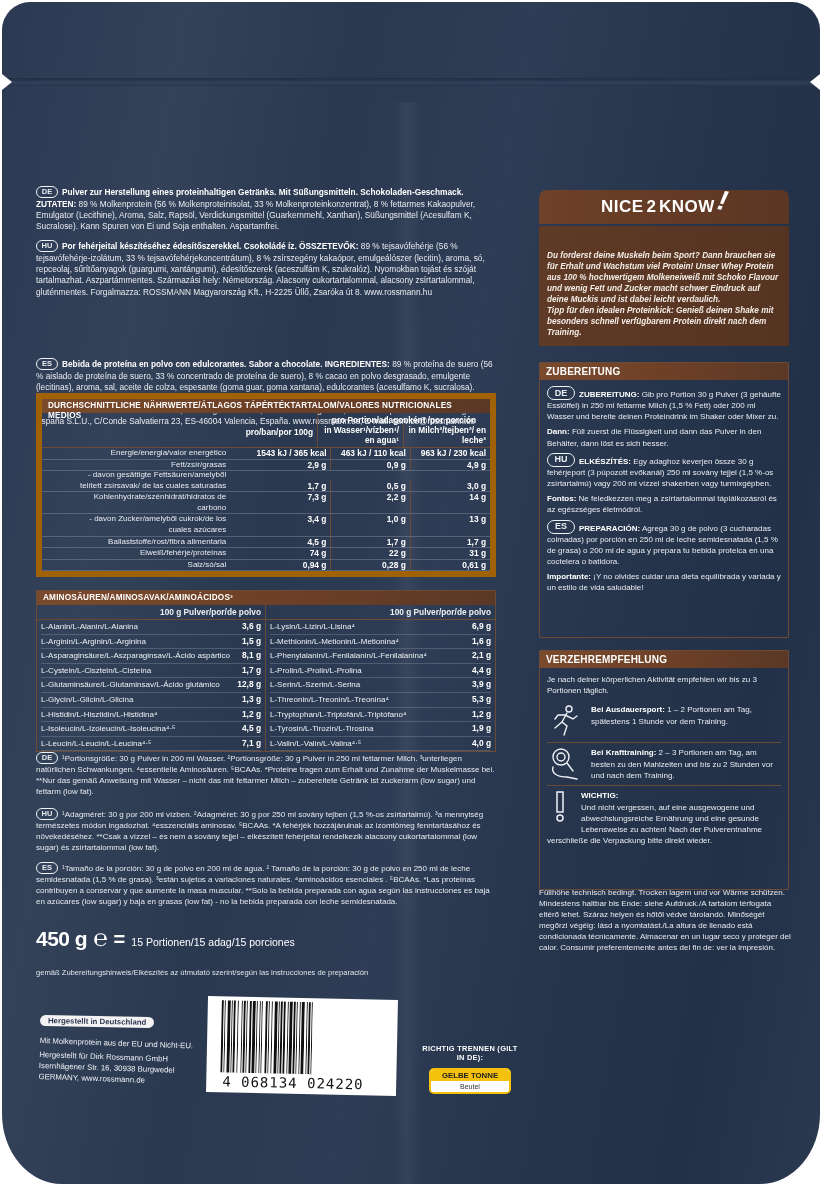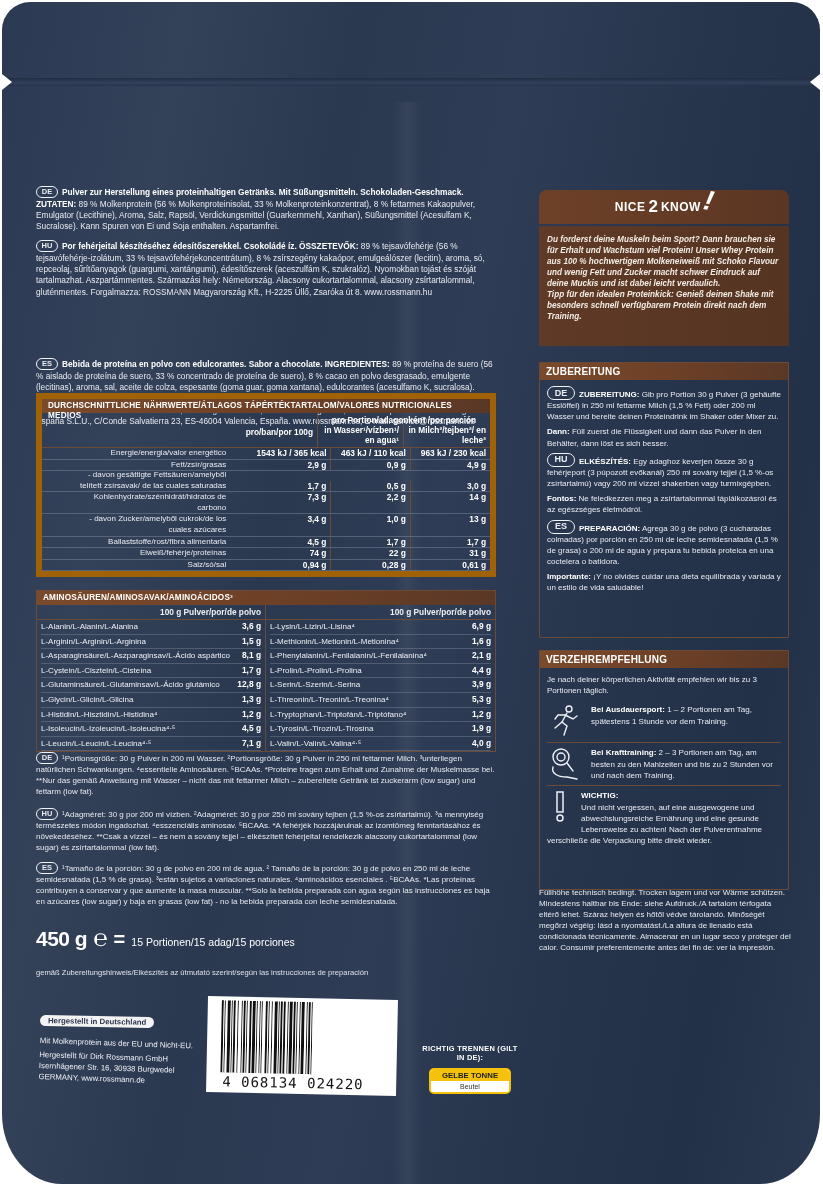--- a/index.html
+++ b/index.html
@@ -85,26 +85,26 @@
   .net .eq { font-size: 20px; font-weight: bold; }
   .net .portions { font-size: 10.5px; }
   .net-note { position: absolute; left: 36px; top: 968px; font-size: 7.6px; color: #dfe3ea; }
 
   
   .nice-head {
     position: absolute; left: 539px; top: 190px; width: 250px; height: 34px;
     background: linear-gradient(90deg, #6e4128, #5b3623); border-radius: 8px 8px 0 0;
     display: flex; align-items: center; justify-content: center; gap: 3px; color: #fff;
   }
-  .nice-head .t { font-weight: bold; font-size: 12px; letter-spacing: .5px; }
+  .nice-head .t { font-weight: bold; font-size: 17px; letter-spacing: .5px; }
   .nice-head .two { font-weight: bold; font-size: 17px; }
   .nice-head .excl { font-weight: bold; font-size: 28px; font-style: italic; margin-top: -12px; transform: rotate(12deg); }
   .nice-body {
     position: absolute; left: 539px; top: 226px; width: 250px; height: 120px;
-    background: linear-gradient(90deg, #5f3a26, #553422); padding: 8px 8px;
+    background: linear-gradient(90deg, #5f3a26, #553422); padding: 24px 8px;
     font-style: italic; font-weight: bold; font-size: 8.2px; line-height: 11px; color: #f3ece6;
   }
 
   .box { position: absolute; left: 539px; width: 250px; border: 1px solid #6b4a36; border-radius: 1px; overflow: hidden; }
   .box .bar { height: 17px; font-size: 10px; line-height: 13px; }
   .box .inner { padding: 6px 7px; font-size: 8px; line-height: 11.2px; color: #e9ecf1; }
   .box .inner p { margin-bottom: 4px; }
   .box .inner b { color: #fff; }
   #prep { top: 362px; height: 276px; }
   #recommend { top: 650px; height: 240px; }

